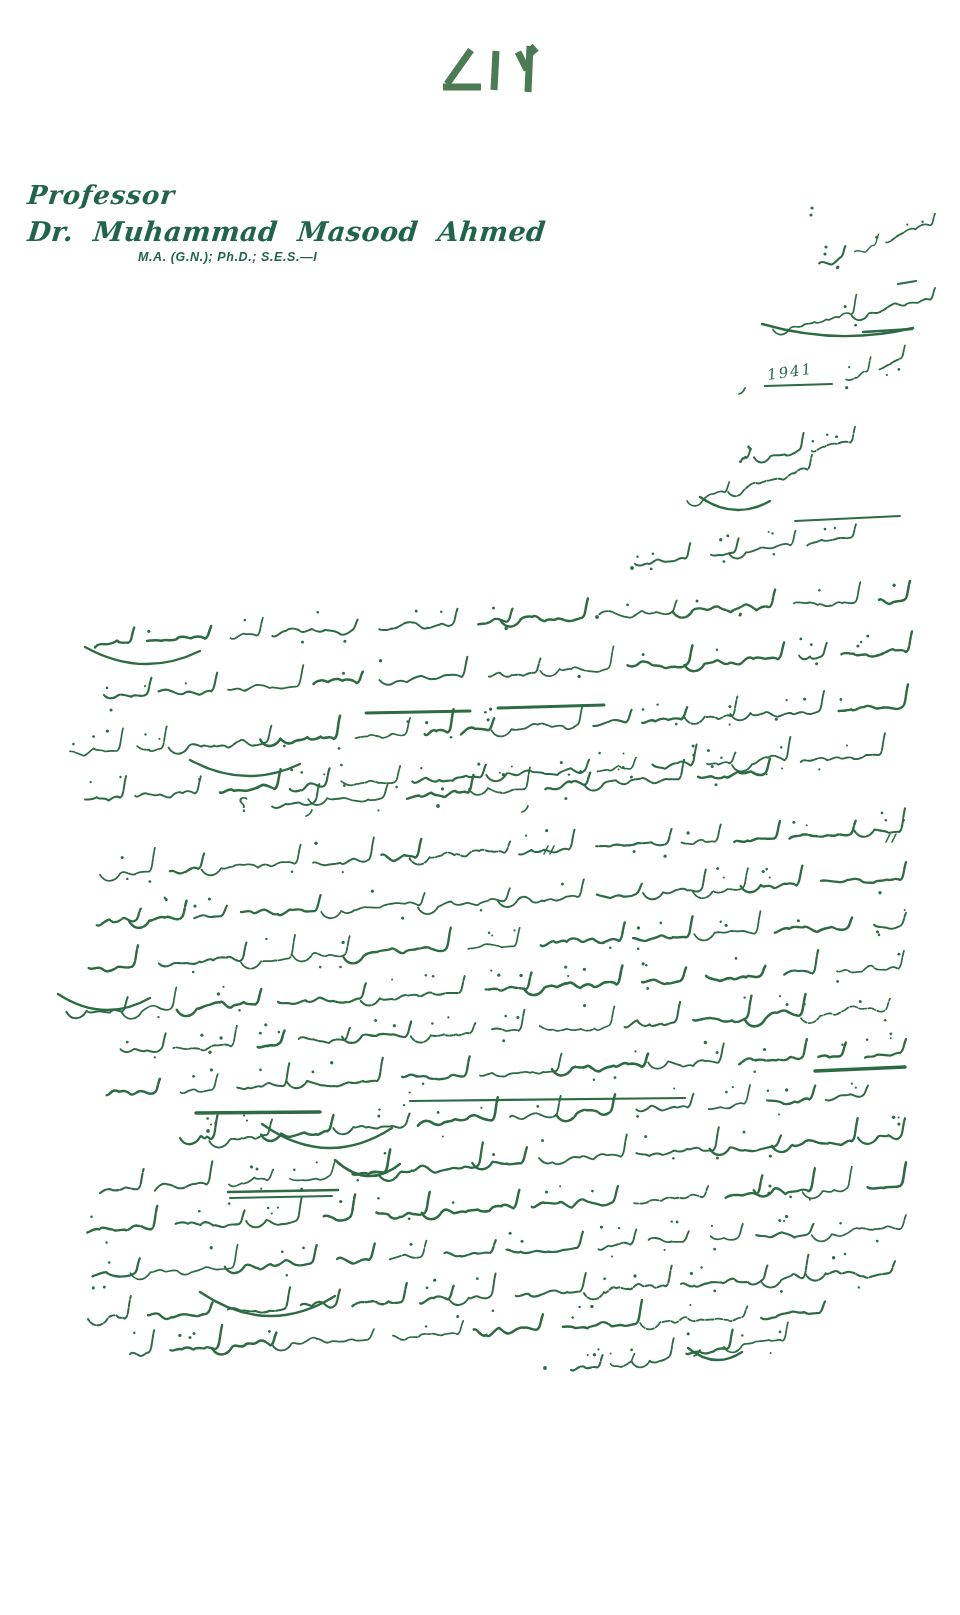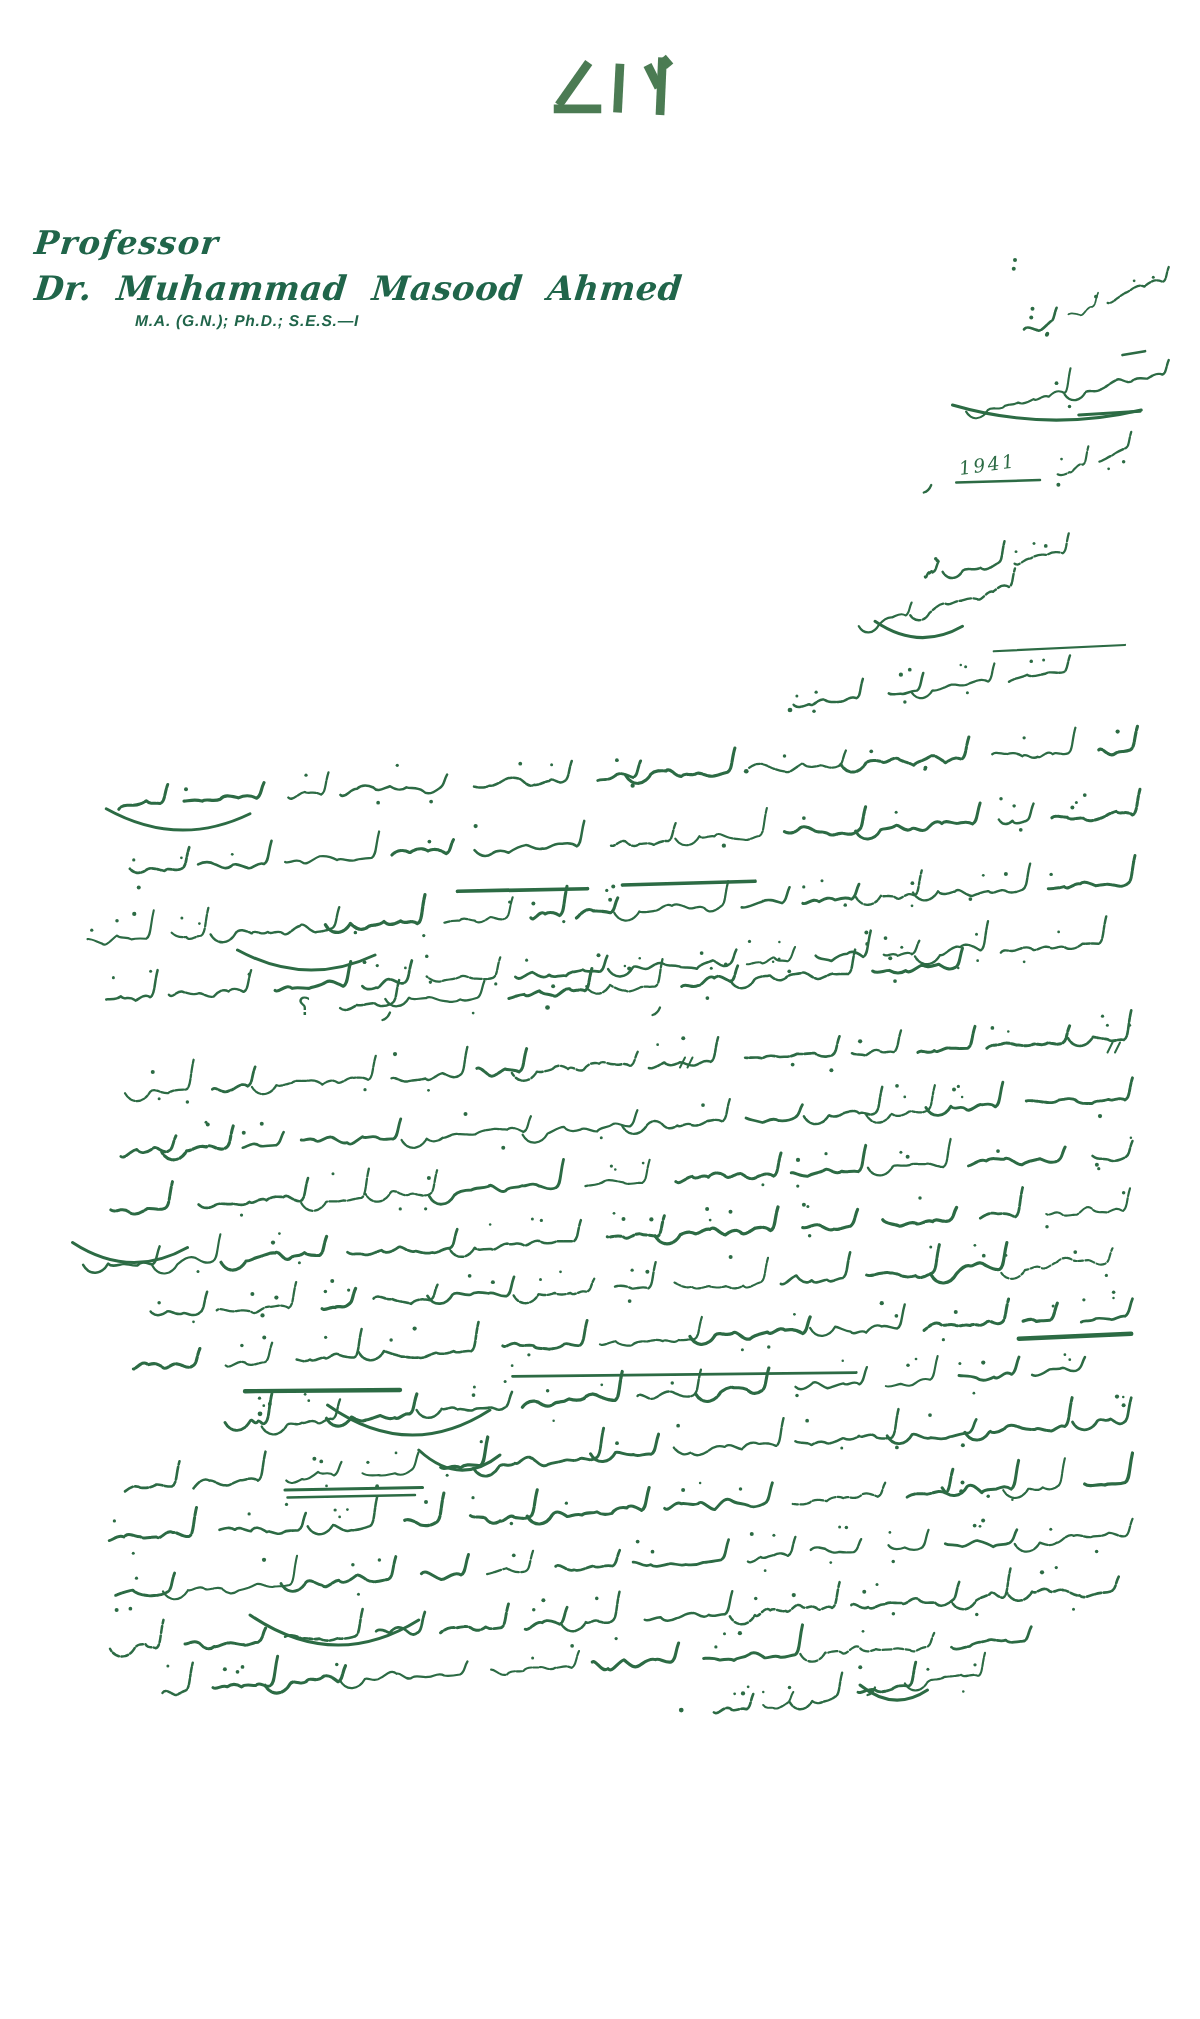--- a/index.html
+++ b/index.html
@@ -18,21 +18,21 @@
     font-family:"DejaVu Serif", serif; font-style:italic; font-weight:bold;
     font-size:26px; letter-spacing:1px; transform:skewX(-6deg); transform-origin:left bottom;
   }
   .lh-name{
     font-family:"DejaVu Serif", serif; font-style:italic; font-weight:bold;
     font-size:27px; letter-spacing:0.5px; word-spacing:10px; margin-top:6px;
     transform:skewX(-6deg); transform-origin:left bottom; white-space:nowrap;
   }
   .lh-creds{
     font-family:"Liberation Sans", sans-serif; font-style:italic; font-weight:bold;
-    font-size:12.5px; letter-spacing:0.6px; margin-top:3px; margin-left:82px; white-space:nowrap;
+    font-size:12.5px; letter-spacing:0.6px; margin-top:3px; margin-left:112px; white-space:nowrap;
   }
   svg.manuscript{ position:absolute; left:0; top:0; }
   [data-name="page-number-digits"] path{
     stroke:var(--num); stroke-width:7; fill:none; stroke-linecap:butt;
   }
   .hw-date{ font:italic 15px "DejaVu Serif", serif; fill:var(--ink); letter-spacing:2px; }
   .hw-qmark{ font:20px "DejaVu Sans", sans-serif; fill:var(--ink); }
 </style>
 </head>
 <body>

